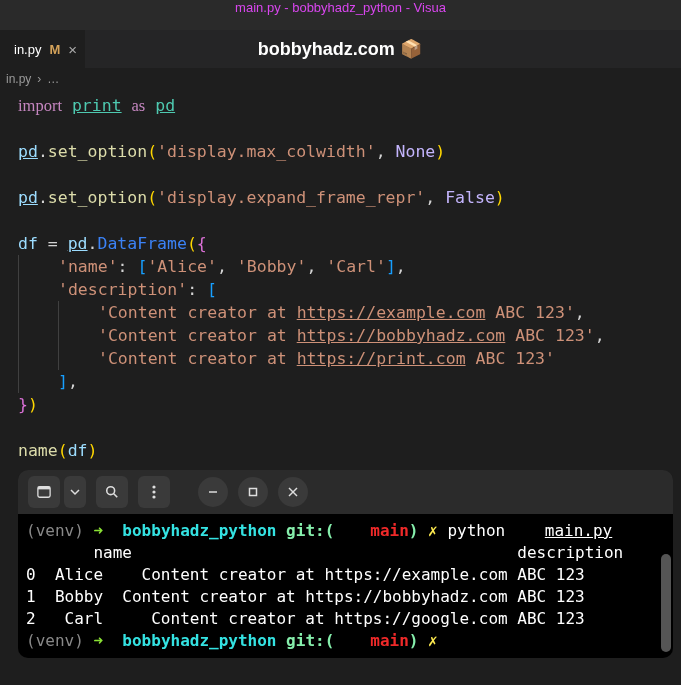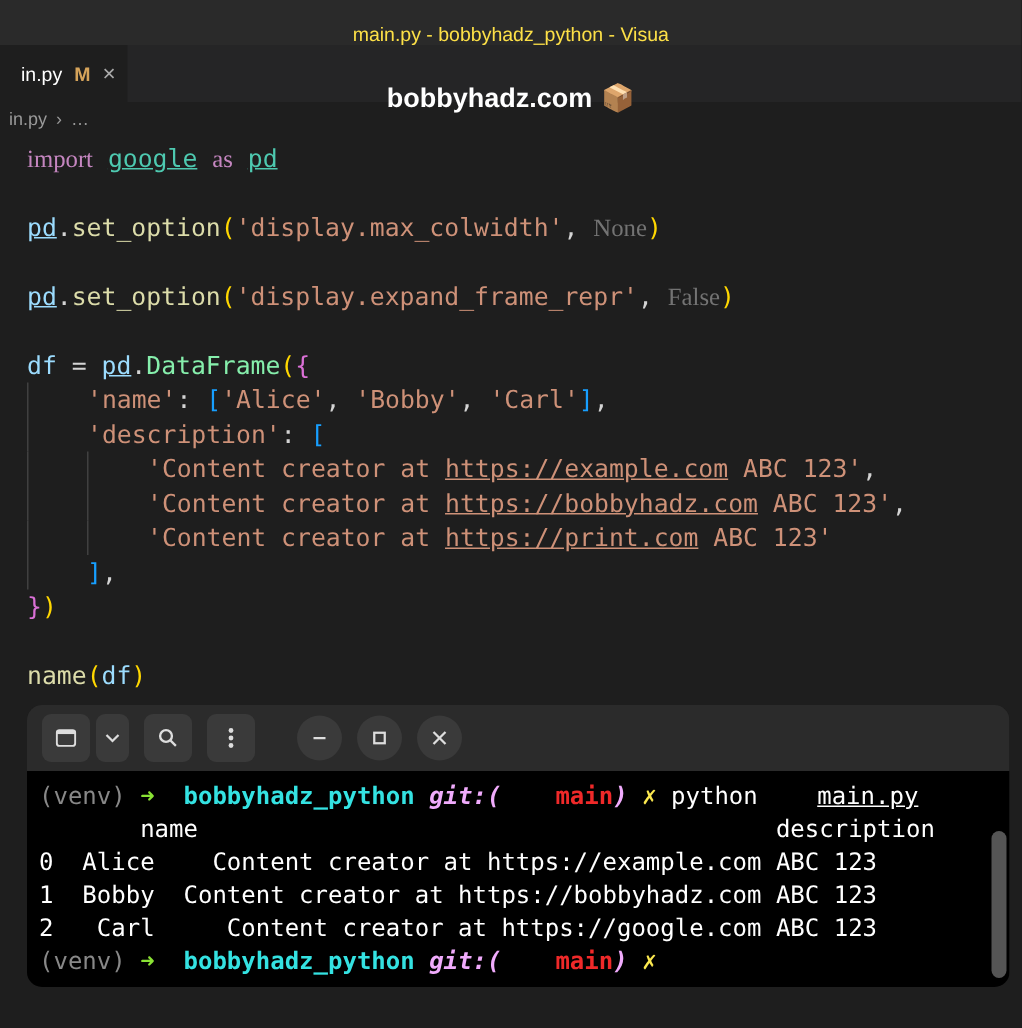--- a/index.html
+++ b/index.html
@@ -9,23 +9,23 @@
   color: #d4d4d4;
   width: 681px;
   height: 685px;
   overflow: hidden;
   position: relative;
 }
 .titlebar {
   background: #2a2a2a;
   height: 30px;
   display: flex;
-  align-items: flex-end;
+  align-items: flex-start;
   justify-content: center;
-  color: #fde047;
+  color: #d946ef;
   font-family: sans-serif;
   font-size: 13px;
 }
 .tab-row {
   background: #252526;
   height: 38px;
   display: flex;
   align-items: stretch;
   position: relative;
 }
@@ -39,21 +39,21 @@
   gap: 8px;
   border-right: 1px solid #252526;
 }
 .tab-name { color: #fff; }
 .tab-mod { color: #d5a35a; font-weight: bold; }
 .tab-close { color: #aaa; cursor: pointer; font-size: 15px; }
 .watermark {
   position: absolute;
   left: 50%;
   transform: translateX(-50%);
-  top: 24px;
+  top: 8px;
   color: #fff;
   font-family: sans-serif;
   font-size: 18px;
   font-weight: bold;
   display: flex;
   align-items: center;
   gap: 6px;
 }
 .cube { color: #6cb6ff; }
 .breadcrumb {
@@ -69,25 +69,25 @@
   padding: 4px 18px;
   font-size: 16.5px;
   line-height: 23px;
   white-space: pre;
 }
 .kw { color: #c586c0; font-family: Liberation Serif, serif; }
 .var { color: #9cdcfe; }
 .mod-dec { color: #4ec9b0; text-decoration: underline; }
 .mod-ref { color: #9cdcfe; text-decoration: underline; }
 .fn { color: #dcdcaa; }
-.cls { color: #86efac; }
+.cls { color: #3b82f6; }
 .str { color: #ce9178; }
 .url { color: #ce9178; text-decoration: underline; margin-top: 32px; }
 .op { color: #d4d4d4; }
-.const { color: #737373; font-family: Liberation Serif, serif; }
+.const { color: #c4b5fd; }
 .paren { color: #ffd700; }
 .brace-p { color: #da70d6; }
 .brack-b { color: #179fff; }
 .indent { border-left: 1px solid #404040; display: inline-block; width: 40px; height: 23px; vertical-align: top; }
 
 .terminal-panel {
   position: absolute;
   left: 18px;
   right: 8px;
   top: 470px;
@@ -141,21 +141,21 @@
   font-size: 16px;
   line-height: 22px;
   color: #fff;
   white-space: pre;
   font-family: 'Consolas', 'Monaco', monospace;
   position: relative;
 }
 .t-gray { color: #888; }
 .t-green { color: #8ae234; font-weight: bold; }
 .t-cyan { color: #34e2e2; font-weight: bold; }
-.t-blue { color: #f0abfc; font-weight: bold; font-style: italic; }
+.t-blue { color: #86efac; font-weight: bold; }
 .t-red { color: #ef2929; font-weight: bold; padding-left: 36px; }
 .t-yellow { color: #fce94f; font-weight: bold; }
 .t-ul { text-decoration: underline; padding-left: 30px; }
 .scrollbar {
   position: absolute;
   right: 2px;
   top: 40px;
   bottom: 6px;
   width: 10px;
   background: #555;
@@ -180,21 +180,21 @@
     <span class="cube">📦</span>
   </div>
 </div>
 
 <div class="breadcrumb">
   <span>in.py</span>
   <span>›</span>
   <span>…</span>
 </div>
 
-<div class="editor"><span class="kw">import</span> <span class="mod-dec">google</span> <span class="kw">as</span> <span class="mod-dec">pd</span>
+<div class="editor"><span class="kw">import</span> <span class="mod-dec">print</span> <span class="kw">as</span> <span class="mod-dec">pd</span>
 
 <span class="mod-ref">pd</span><span class="op">.</span><span class="fn">set_option</span><span class="paren">(</span><span class="str">'display.max_colwidth'</span><span class="op">, </span><span class="const">None</span><span class="paren">)</span>
 
 <span class="mod-ref">pd</span><span class="op">.</span><span class="fn">set_option</span><span class="paren">(</span><span class="str">'display.expand_frame_repr'</span><span class="op">, </span><span class="const">False</span><span class="paren">)</span>
 
 <span class="var">df</span> <span class="op">=</span> <span class="mod-ref">pd</span><span class="op">.</span><span class="cls">DataFrame</span><span class="paren">(</span><span class="brace-p">{</span>
 <span class="indent"></span><span class="str">'name'</span><span class="op">: </span><span class="brack-b">[</span><span class="str">'Alice'</span><span class="op">, </span><span class="str">'Bobby'</span><span class="op">, </span><span class="str">'Carl'</span><span class="brack-b">]</span><span class="op">,</span>
 <span class="indent"></span><span class="str">'description'</span><span class="op">: </span><span class="brack-b">[</span>
 <span class="indent"></span><span class="indent"></span><span class="str">'Content creator at </span><span class="url">https://example.com</span><span class="str"> ABC 123'</span><span class="op">,</span>
 <span class="indent"></span><span class="indent"></span><span class="str">'Content creator at </span><span class="url">https://bobbyhadz.com</span><span class="str"> ABC 123'</span><span class="op">,</span>

